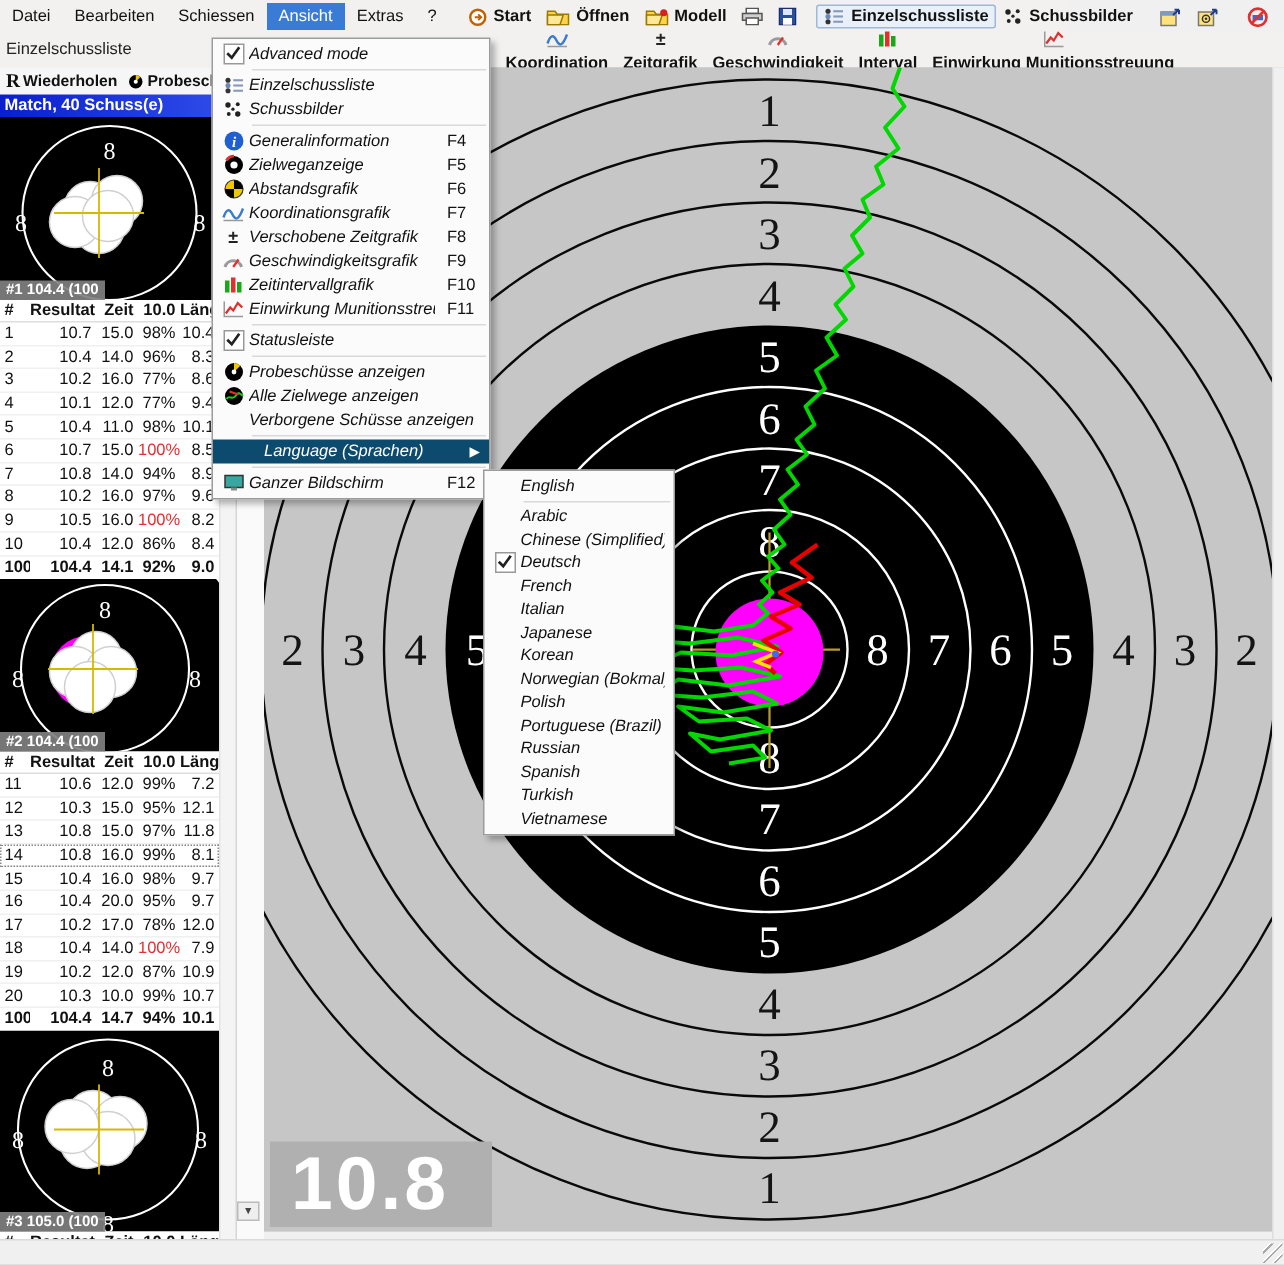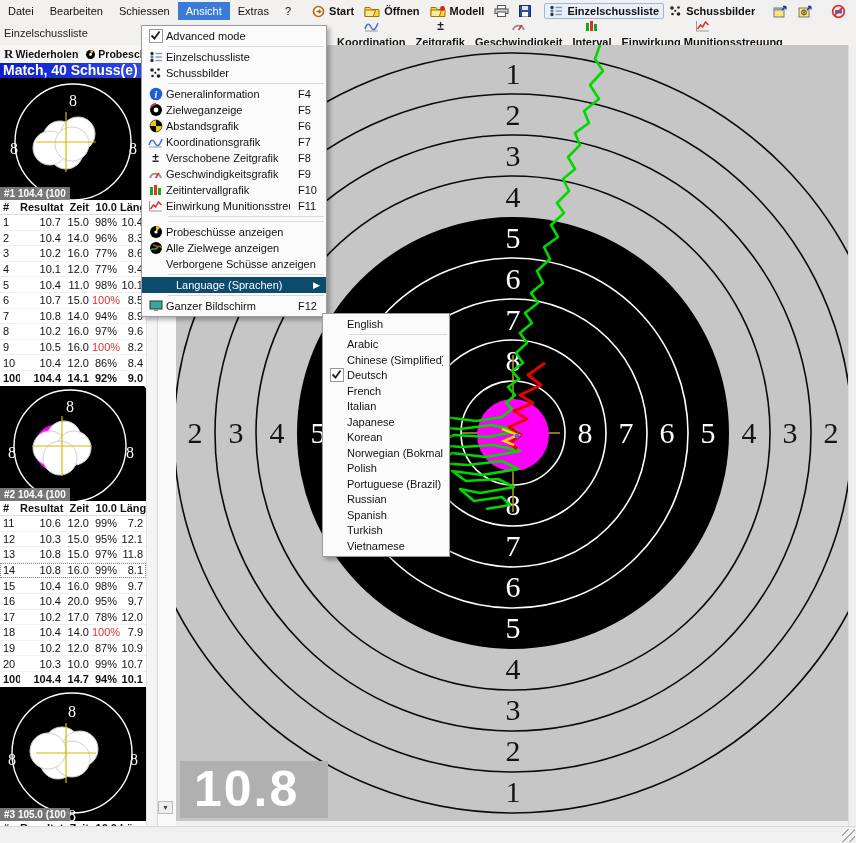--- a/index.html
+++ b/index.html
@@ -19,21 +19,21 @@
   .pane-caption{position:absolute;left:4px;top:5px;font-size:11px;color:#222;}
   .chart-btns{position:absolute;left:332px;top:1px;height:21px;display:flex;align-items:center;}
   .chart-btns .tb-btn{font-weight:bold;flex-direction:column;}
   
   .sidebar{position:absolute;left:0;top:45px;width:146px;height:781px;background:#fff;overflow:hidden;}
   .side-tb{height:16px;display:flex;align-items:center;gap:3px;padding:1px 2px;font-size:10.5px;
            font-weight:bold;white-space:nowrap;overflow:hidden;background:#f6f6f6;}
   .side-tb .rglyph{font-family:"Liberation Serif",serif;font-size:13px;font-weight:bold;}
   .side-btn{display:flex;align-items:center;gap:2px;padding:0 2px;}
   .match-title{height:15px;background:linear-gradient(90deg,#0a1ed0,#2e4be8);color:#fff;
-               font-weight:bold;font-size:14px;line-height:15px;padding:0 3px;white-space:nowrap;}
+               font-weight:bold;font-size:11px;line-height:15px;padding:0 3px;white-space:nowrap;}
   .thumbwrap{position:relative;line-height:0;}
   .thumb-label{position:absolute;left:0;bottom:0;background:rgba(128,128,128,.92);color:#fff;
                font-weight:bold;font-size:10px;line-height:13px;padding:0 4px;white-space:nowrap;}
   .trow{display:grid;grid-template-columns:20px 44px 28px 28px 26px;height:14.6px;
         align-items:center;font-size:11px;border-bottom:1px solid #f0f0f0;}
   .trow span{text-align:right;padding-right:3px;overflow:hidden;}
   .trow span:first-child{text-align:left;padding-left:3px;}
   .trow.hdr{font-weight:bold;height:14px;border-bottom:1px solid #ddd;}
   .trow.total{font-weight:bold;height:15px;border-bottom:none;}
   .trow .red{color:#e33030;}
@@ -50,21 +50,21 @@
              letter-spacing:2px;box-sizing:border-box;}
   .rstrip{position:absolute;left:848px;top:45px;width:8px;height:781px;background:#f0f0f0;border-left:1px solid #ddd;}
   
   .popup{position:absolute;background:#fbfbfb;border:1px solid #9b9b9b;
          box-shadow:3px 3px 4px rgba(0,0,0,.28);z-index:50;padding:2px 0;}
   .ansicht-menu{left:141px;top:25px;width:184px;}
   .lang-menu{left:322px;top:313px;width:126px;z-index:60;}
   .mi{display:flex;align-items:center;height:16px;padding:0 6px 0 3px;font-size:11px;color:#111;}
   .lang-menu .mi{height:15.5px;}
   .mi .gut{width:21px;min-width:21px;display:flex;align-items:center;justify-content:center;}
-  .mi .lbl{flex:1;white-space:nowrap;overflow:hidden;}
+  .mi .lbl{flex:1;white-space:nowrap;overflow:hidden;font-style:italic;}
   .mi .sc{min-width:22px;text-align:left;padding-left:8px;}
   .mi .sub-arrow{font-size:9px;}
   .mi.hl{background:#0c4a6e;color:#fff;gap:10px;}
   .msep{height:5px;display:flex;align-items:center;}
   .msep::after{content:"";flex:1;height:1px;background:#d9d9d9;margin-left:26px;margin-right:2px;}
   .chk{width:12px;height:12px;border:1px solid #999;background:#fff;font-size:10px;line-height:11px;
        text-align:center;color:#222;font-weight:bold;}
   
   .statusbar{position:absolute;left:0;top:826px;width:856px;height:17px;background:#f0f0f0;
              border-top:1px solid #dadada;box-sizing:border-box;}
@@ -666,20 +666,28 @@
           <svg width="15" height="12">
             <path d="M1.5 1v10h12.5" stroke="#999" fill="none"></path>
             <path d="M2.5 9l3-4 2 2 3-5 3 3" fill="none" stroke="#e03030" stroke-width="1.5"></path>
           </svg>
         </span>
       </span>
       <span class="lbl">Einwirkung Munitionsstreuung</span>
       <span class="sc">F11</span>
     </div>
     <div class="msep"></div>
+    <div class="mi">
+      <span class="gut">
+        <span class="chk"><svg width="11" height="11">
+            <path d="M1.5 5.5l3 3 5-7" stroke="#222" stroke-width="1.8" fill="none"></path>
+          </svg></span>
+      </span>
+      <span class="lbl">Statusleiste</span>
+    </div>
     <div class="msep"></div>
     <div class="mi">
       <span class="gut">
         <span class="icn">
           <svg width="14" height="14">
             <circle cx="7" cy="7" r="6" fill="#000"></circle>
             <path d="M7 1a6 6 0 0 1 4.2 1.8L7 7z" fill="#f0c800"></path>
             <circle cx="7" cy="7" r="1.6" fill="#fff"></circle>
           </svg>
         </span>

